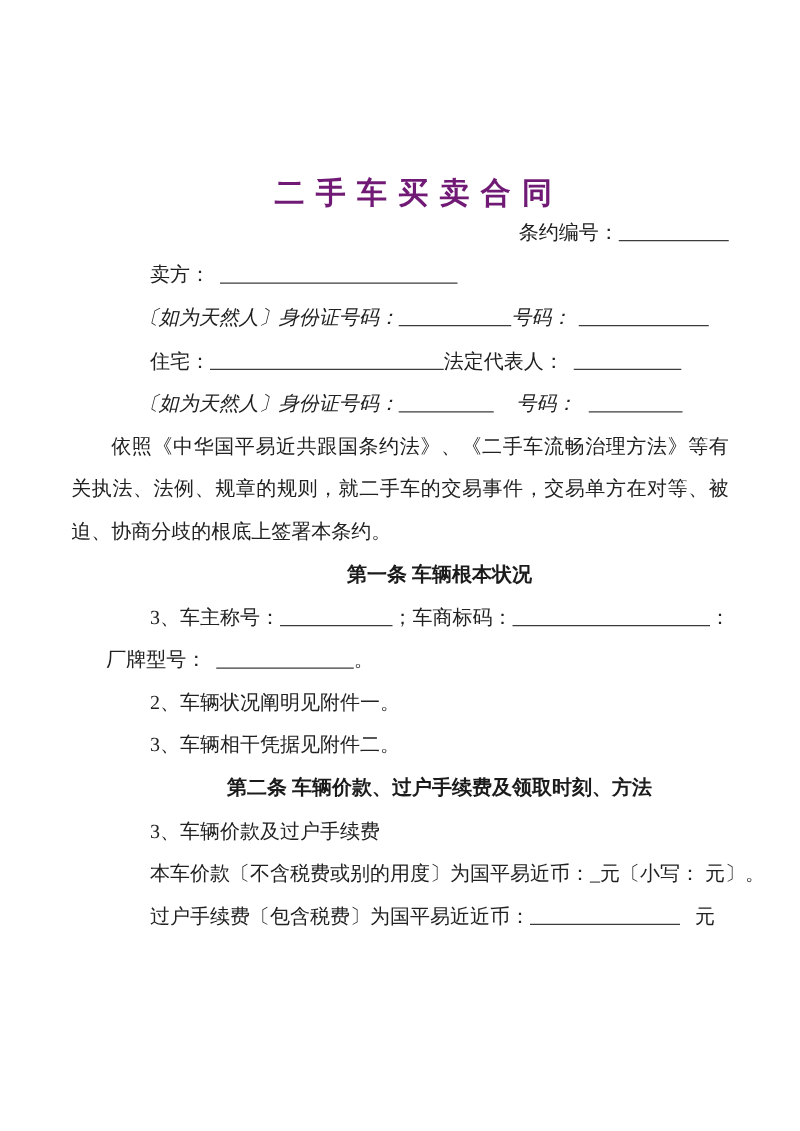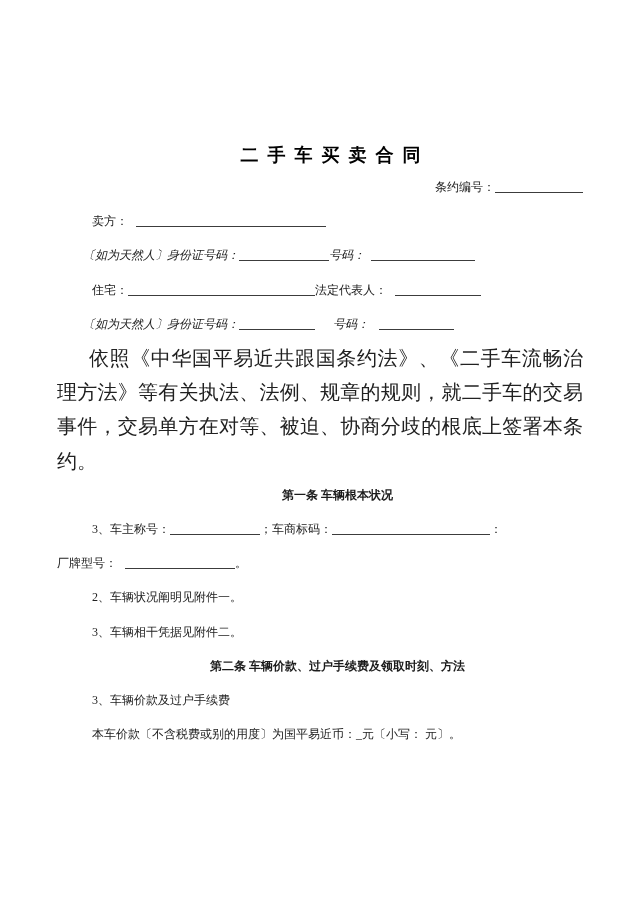--- a/index.html
+++ b/index.html
@@ -7,36 +7,37 @@
   .page {
     width:640px; height:905px;
     background:#ffffff;
     font-family:"Liberation Serif","DejaVu Serif",serif;
     color:#212121;
     position:relative;
     overflow:hidden;
   }
   .content { padding:140px 57px 0 57px; }
   .title {
-    font-size:18px; font-weight:bold;
+    font-size:24px; font-weight:bold;
     text-align:center; letter-spacing:9px;
     padding-left:30px;
     line-height:30px; height:30px;
-    color:#000000;
+    color:#701a75;
   }
   .row {
-    font-size:12px; line-height:34.2px; height:34.2px;
+    font-size:16px; line-height:34.2px; height:34.2px;
     white-space:nowrap;
+    margin-left:28px;
   }
   .row.right { text-align:right; }
   .indent { padding-left:35px; }
   .indent-sm { padding-left:26px;font-style:italic; }
   .bold { font-weight:bold; color:#1b1b1b;text-align:center; }
   .para {
-    font-size:20px; line-height:34.2px;
+    font-size:16px; line-height:34.2px;
     text-align:justify; text-indent:32px;
   }
   .blank {
     display:inline-block;
     border-bottom:1.5px solid #3c3c3c;
     height:14px;
     position:relative; top:2px;
   }
   .w75  { width:75px; }
   .w76  { width:76px; }
@@ -101,15 +102,18 @@
     <div class="row indent">2、车辆状况阐明见附件一。</div>
 
     <div class="row indent">3、车辆相干凭据见附件二。</div>
 
     <div class="row indent bold">第二条 车辆价款、过户手续费及领取时刻、方法</div>
 
     <div class="row indent">3、车辆价款及过户手续费</div>
 
     <div class="row indent">本车价款〔不含税费或别的用度〕为国平易近币：_元〔小写： 元〕。</div>
 
+    <div class="row indent">
+      <span>过户手续费〔包含税费〕为国平易近近币：</span><span class="blank w120"></span><span class="ml12">元</span>
+    </div>
 
   </div>
 </div>
 
 </body></html>

